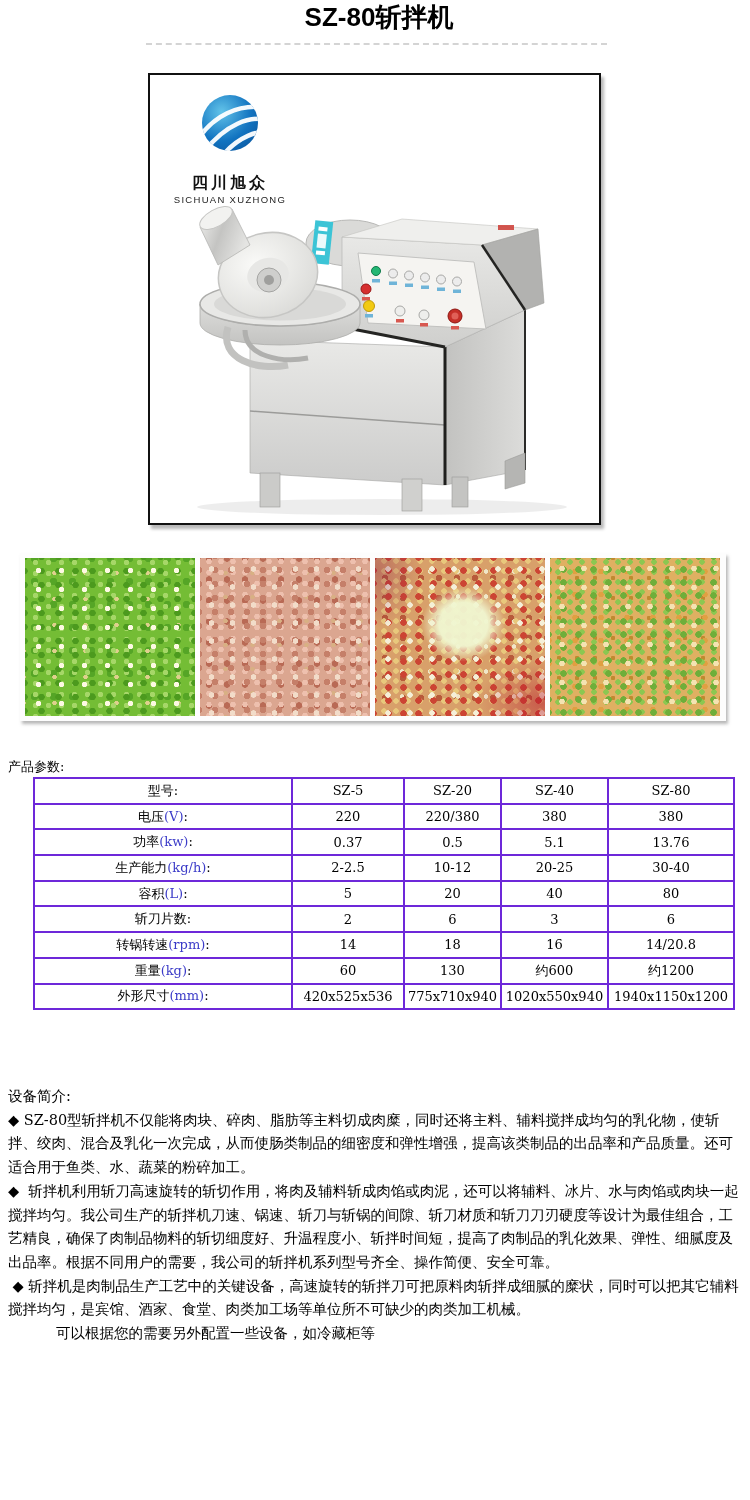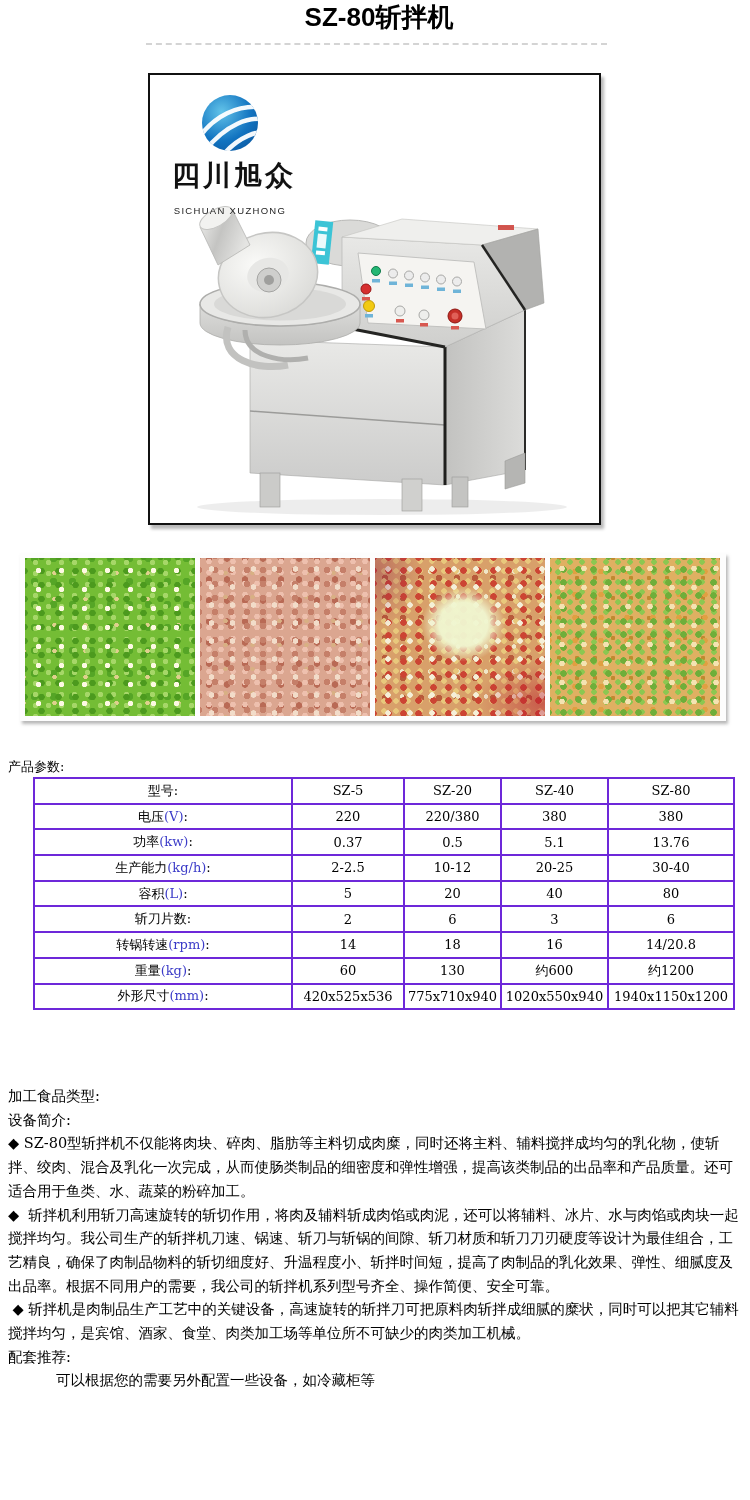--- a/index.html
+++ b/index.html
@@ -21,26 +21,26 @@
 
   
   .product-frame {
     position:absolute; left:148px; top:73px; width:453px; height:452px;
     background:#ffffff; border:2px solid #111111;
     box-shadow:3px 4px 3px rgba(0,0,0,0.28);
   }
   .brand-logo { position:absolute; left:22px; top:18px; width:116px; text-align:center; }
   .brand-logo .globe { display:block; margin:0 auto; }
   .brand-cn {
-    font-size:28px; font-weight:700; letter-spacing:3px; color:#111;
-    font-family:"DejaVu Serif", serif; margin-top:4px; white-space:nowrap;
+    font-size:16px; font-weight:700; letter-spacing:3px; color:#111;
+    font-family:"DejaVu Serif", serif; margin-top:20px; white-space:nowrap;
   }
   .brand-en {
     font-family:"Liberation Sans", sans-serif; font-size:9.5px; letter-spacing:1.3px;
-    color:#222; margin-top:10px; white-space:nowrap;
+    color:#222; margin-top:0; white-space:nowrap;
   }
   .machine-svg { position:absolute; left:0; top:0; width:449px; height:448px; }
 
   
   .gallery {
     position:absolute; left:20px; top:553px; width:706px; height:168px;
     background:#fdfdfd; box-shadow:2px 3px 3px rgba(125,125,125,0.55);
     display:flex; gap:5px; padding:5px; 
   }
   .tile { width:170px; height:158px; position:relative; overflow:hidden; flex:0 0 auto; }
@@ -319,20 +319,18 @@
       <td class="lbl"><span>外形尺寸</span><span class="unit">(mm)</span><span>:</span></td>
       <td class="val">420x525x536</td>
       <td class="val">775x710x940</td>
       <td class="val">1020x550x940</td>
       <td class="val">1940x1150x1200</td>
     </tr>
   </tbody>
 </table>
 
 <div class="textblock">
-  <p>加工食品类型:</p>
   <p>设备简介:</p>
   <p>◆ SZ-80型斩拌机不仅能将肉块、碎肉、脂肪等主料切成肉糜，同时还将主料、辅料搅拌成均匀的乳化物，使斩拌、绞肉、混合及乳化一次完成，从而使肠类制品的细密度和弹性增强，提高该类制品的出品率和产品质量。还可适合用于鱼类、水、蔬菜的粉碎加工。</p>
   <p>◆  斩拌机利用斩刀高速旋转的斩切作用，将肉及辅料斩成肉馅或肉泥，还可以将辅料、冰片、水与肉馅或肉块一起搅拌均匀。我公司生产的斩拌机刀速、锅速、斩刀与斩锅的间隙、斩刀材质和斩刀刀刃硬度等设计为最佳组合，工艺精良，确保了肉制品物料的斩切细度好、升温程度小、斩拌时间短，提高了肉制品的乳化效果、弹性、细腻度及出品率。根据不同用户的需要，我公司的斩拌机系列型号齐全、操作简便、安全可靠。</p>
   <p> ◆ 斩拌机是肉制品生产工艺中的关键设备，高速旋转的斩拌刀可把原料肉斩拌成细腻的糜状，同时可以把其它辅料搅拌均匀，是宾馆、酒家、食堂、肉类加工场等单位所不可缺少的肉类加工机械。</p>
-  <p>配套推荐:</p>
   <p class="indent2">可以根据您的需要另外配置一些设备，如冷藏柜等</p>
 </div>
 
 </body></html>

